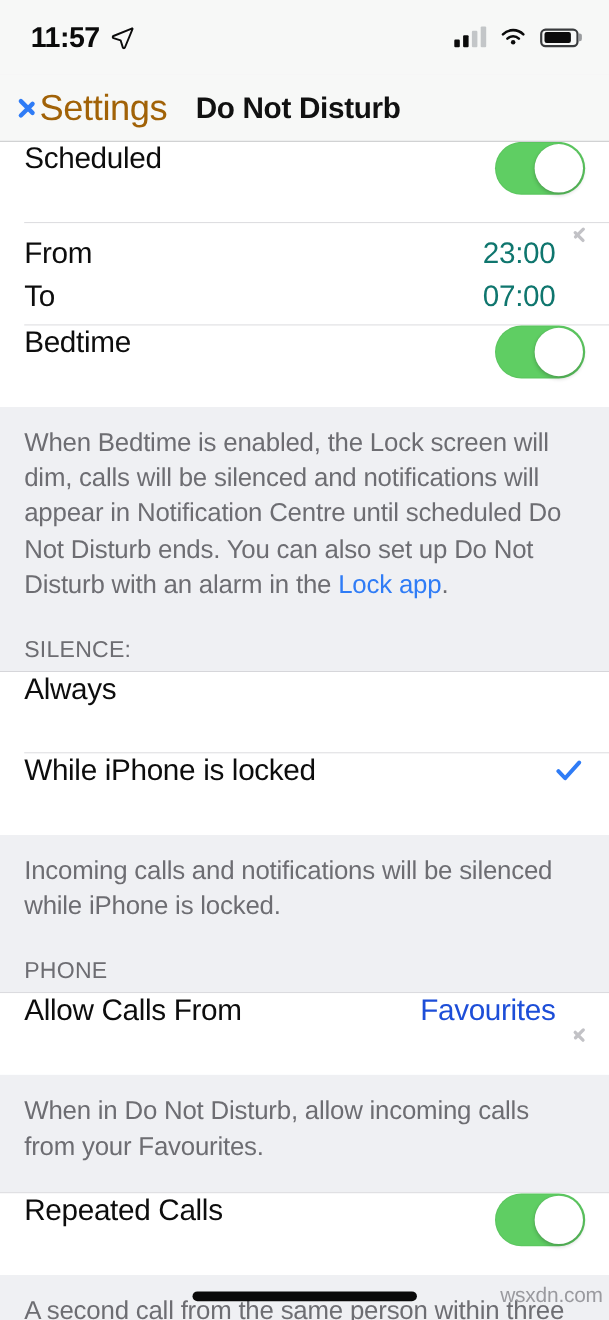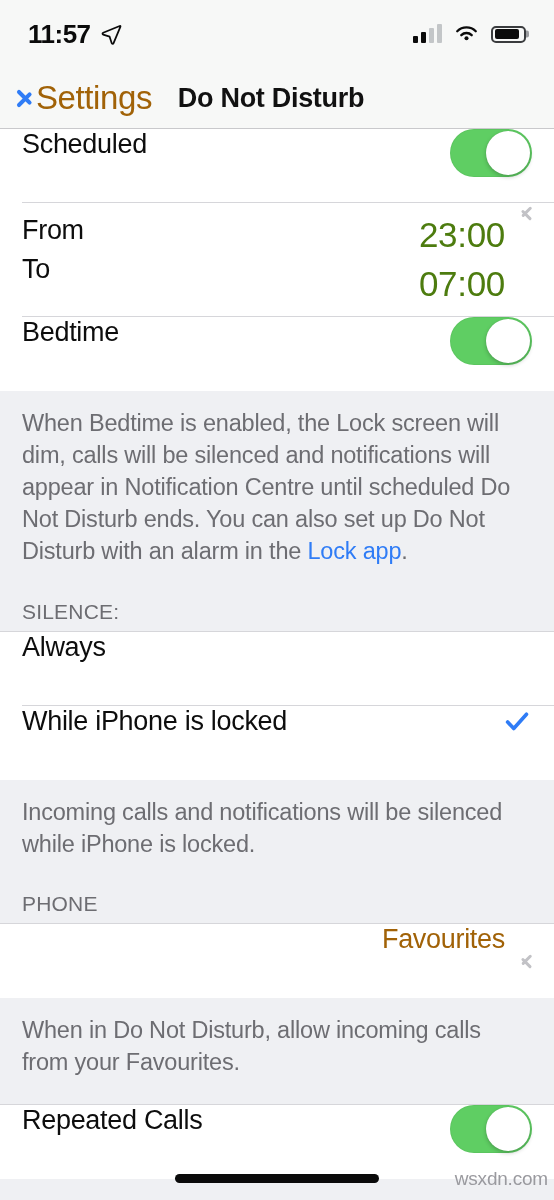--- a/index.html
+++ b/index.html
@@ -59,28 +59,28 @@
   .group { background:#ffffff; }
   .row {
     position:relative; background:#ffffff; display:flex; 
     padding:0 22px; min-height:74px;
   }
   .row-label { font-size:27px; color:#0d0d0d; letter-spacing:-0.3px; }
   .row .sep {
     position:absolute; left:22px; right:0; bottom:0; height:1px; background:#d6d6da;
   }
   .spacer { flex:1; }
-  .row-value { font-size:27px; color:#a16207; letter-spacing:-0.3px; }
+  .row-value { font-size:27px; color:#1d4ed8; letter-spacing:-0.3px; }
 
   
   .row-times { align-items:flex-start; padding:0 22px; min-height:86px; }
   .times-left { display:flex; flex-direction:column; justify-content:center; gap:4px; padding:10px 0; }
   .times-right { display:flex; flex-direction:column; justify-content:center; gap:4px; padding:10px 0; align-items:flex-end; }
   .t-label { font-size:27px; color:#0d0d0d; letter-spacing:-0.3px; line-height:1.28; }
-  .t-val { font-size:35px; color:#4d7c0f; letter-spacing:-0.3px; line-height:1.28; }
+  .t-val { font-size:27px; color:#0f766e; letter-spacing:-0.3px; line-height:1.28; }
   .chev-wrap { display:flex; align-items:center; padding-left:16px; }
 
   
   .chev {
     width:11px; height:20px; position:relative; flex:none;
   }
   .chev:before, .chev:after {
     content:""; position:absolute; left:1px; width:13px; height:2.6px;
     background:#c2c2c6; border-radius:2px;
   }
@@ -229,20 +229,21 @@
           <path d="M4.5 12.8 9.4 18 19.6 6.6" fill="none" stroke="#2f7cf6" stroke-width="2.9" stroke-linecap="round" stroke-linejoin="round"></path>
         </svg>
       </div>
     </div>
     <div class="footer">Incoming calls and notifications will be silenced while iPhone is locked.</div>
 
     <div class="sec-header">PHONE</div>
     <div class="top-rule"></div>
     <div class="group">
       <div class="row">
+        <span class="row-label">Allow Calls From</span>
         <span class="spacer"></span>
         <span class="row-value">Favourites</span>
         <div class="chev-wrap">
           <span class="chev"></span>
         </div>
       </div>
     </div>
     <div class="footer">When in Do Not Disturb, allow incoming calls from your Favourites.</div>
 
     <div class="gap"></div>

